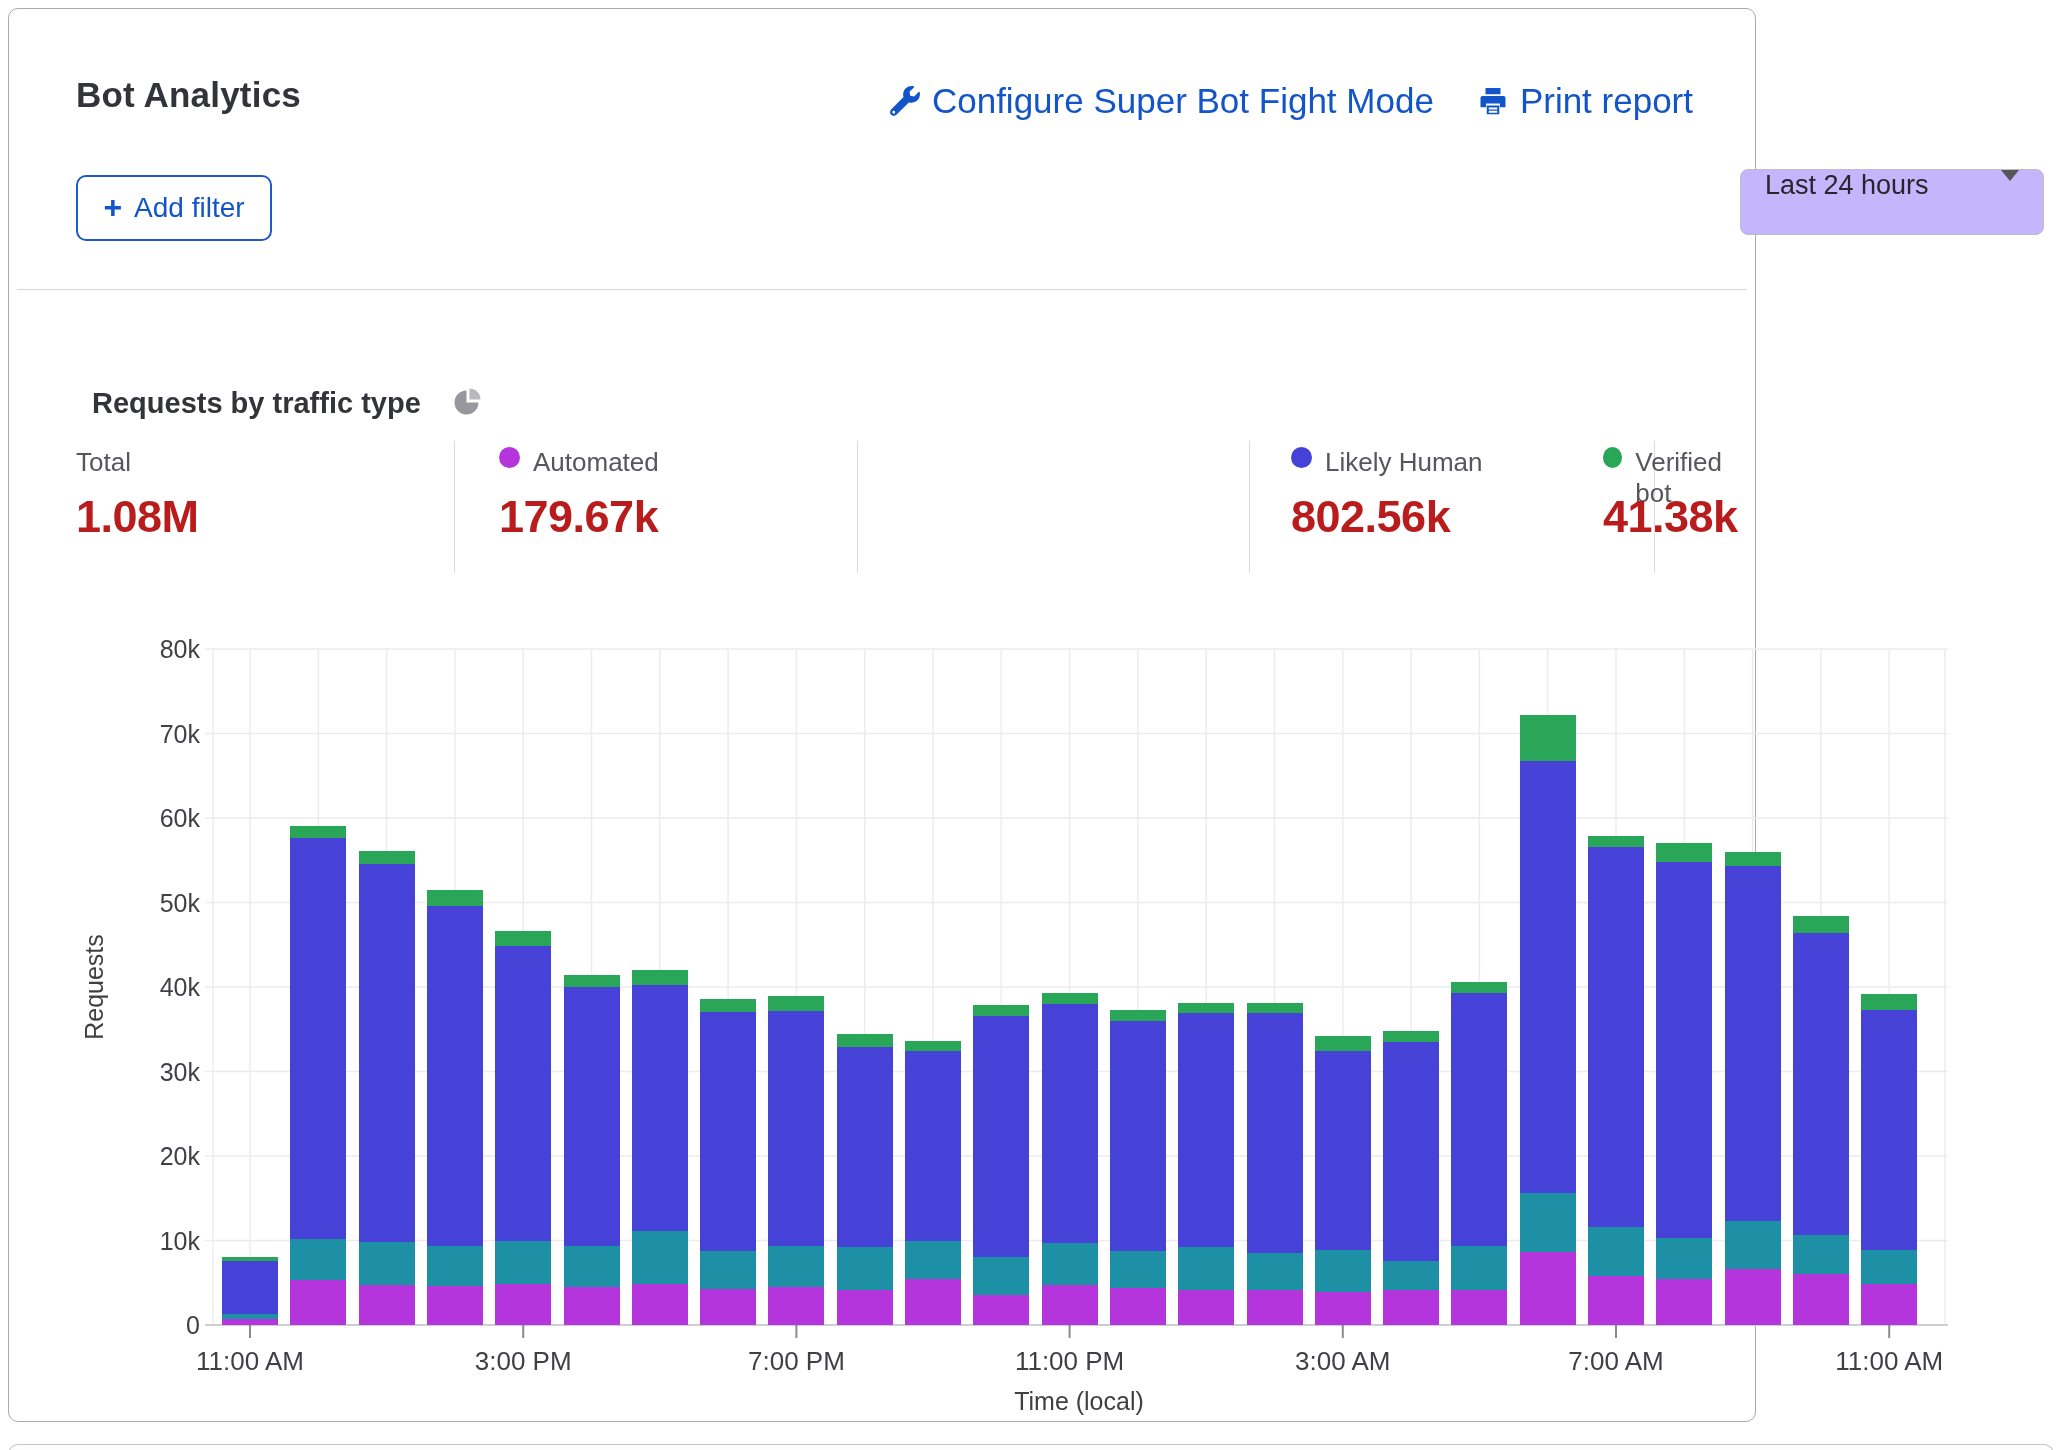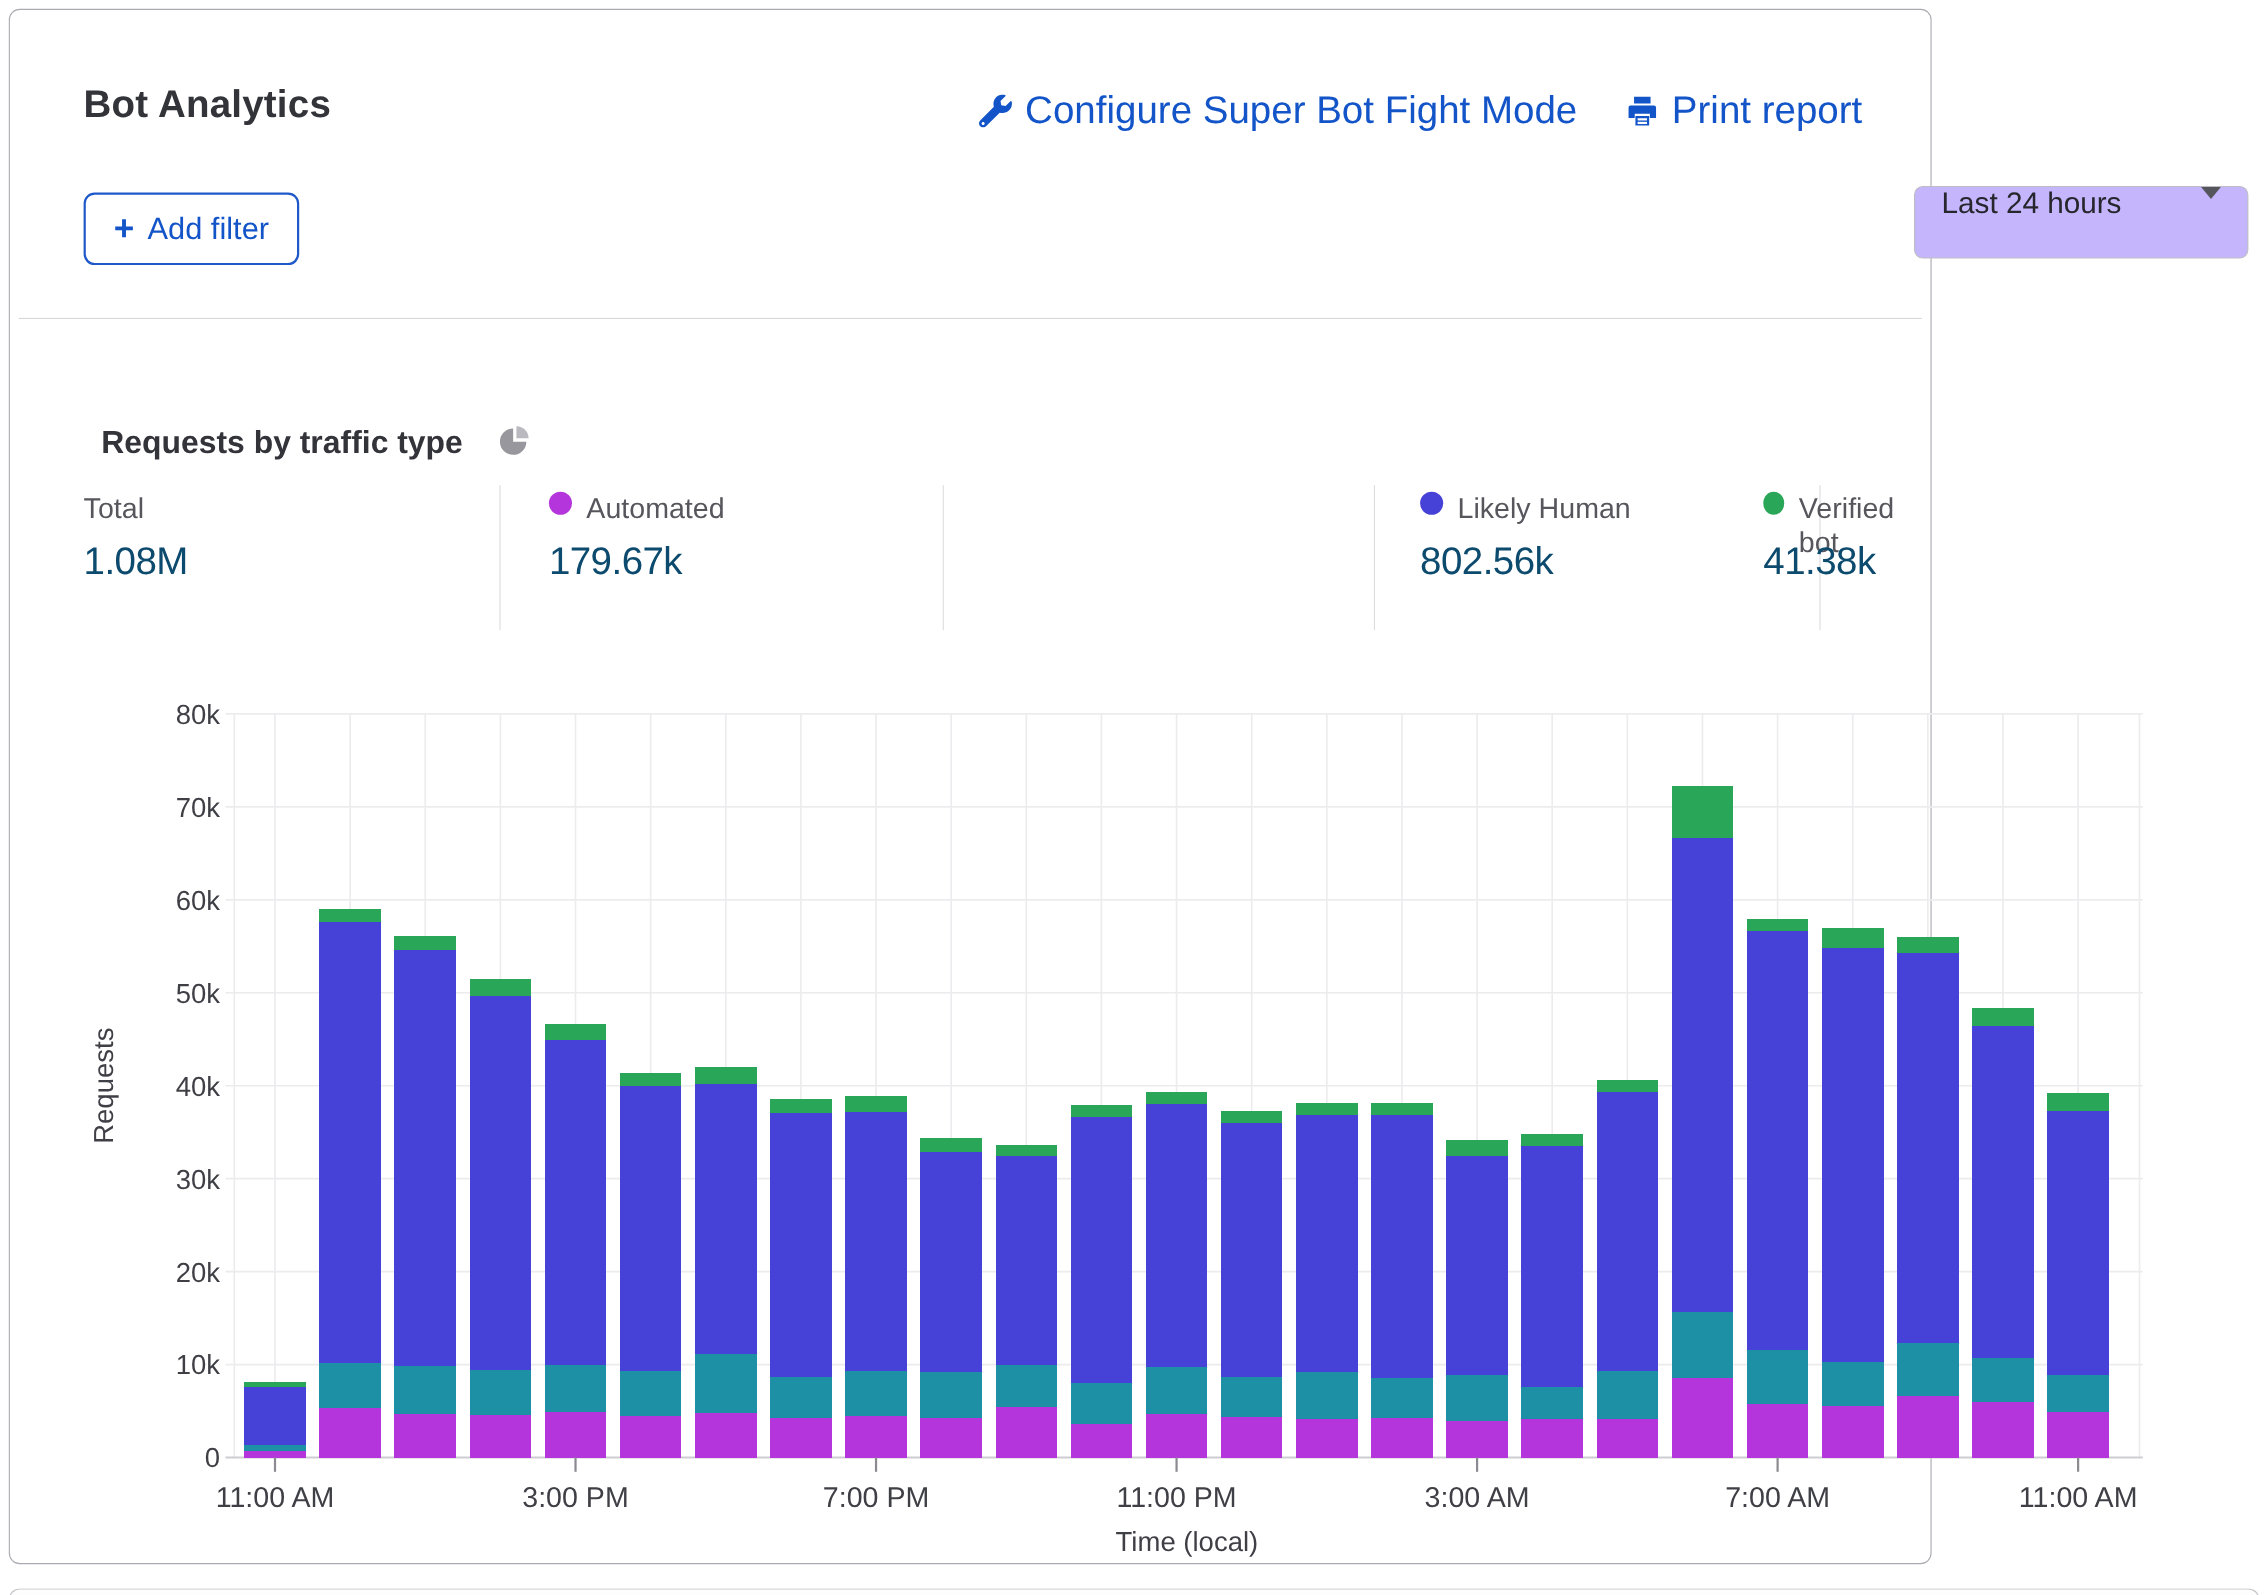--- a/index.html
+++ b/index.html
@@ -24,21 +24,21 @@
         border-top:11px solid #55555c;}
   .header-divider{position:absolute;left:8px;right:8px;top:280px;height:0;border-top:1.5px solid #d8d8db;}
   
   .section-title-row{position:absolute;left:67px;top:362px;display:flex;align-items:center;gap:16px;}
   .section-title{font-size:29px;font-weight:bold;color:#33333a;margin:16px;text-align:center;}
   
   .stat{position:absolute;top:438px;}
   .stat-label-row{display:flex;align-items:flex-start;gap:13px;height:30px;}
   .dot{width:21px;height:21px;border-radius:50%;display:inline-block;}
   .stat-label{font-size:26px;color:#56565c;}
-  .stat-value{font-size:35px;font-weight:normal;color:#0c4a6e;margin-top:14px;letter-spacing:-0.5px;}
+  .stat-value{font-size:45px;font-weight:bold;color:#b91c1c;margin-top:14px;letter-spacing:-0.5px;}
   .stat-divider{position:absolute;top:432px;width:0;height:132px;border-left:1.5px solid #dcdce0;}
   
   #chart-svg{position:absolute;left:0;top:560px;}
   .bottom-card-line{position:absolute;left:8px;right:8px;top:1444px;height:20px;
         border:1.5px solid #c4c4c9;border-bottom:none;border-radius:10px 10px 0 0;background:#fdfdfd;}
 </style>
 </head>
 <body>
 
 <div class="page">

